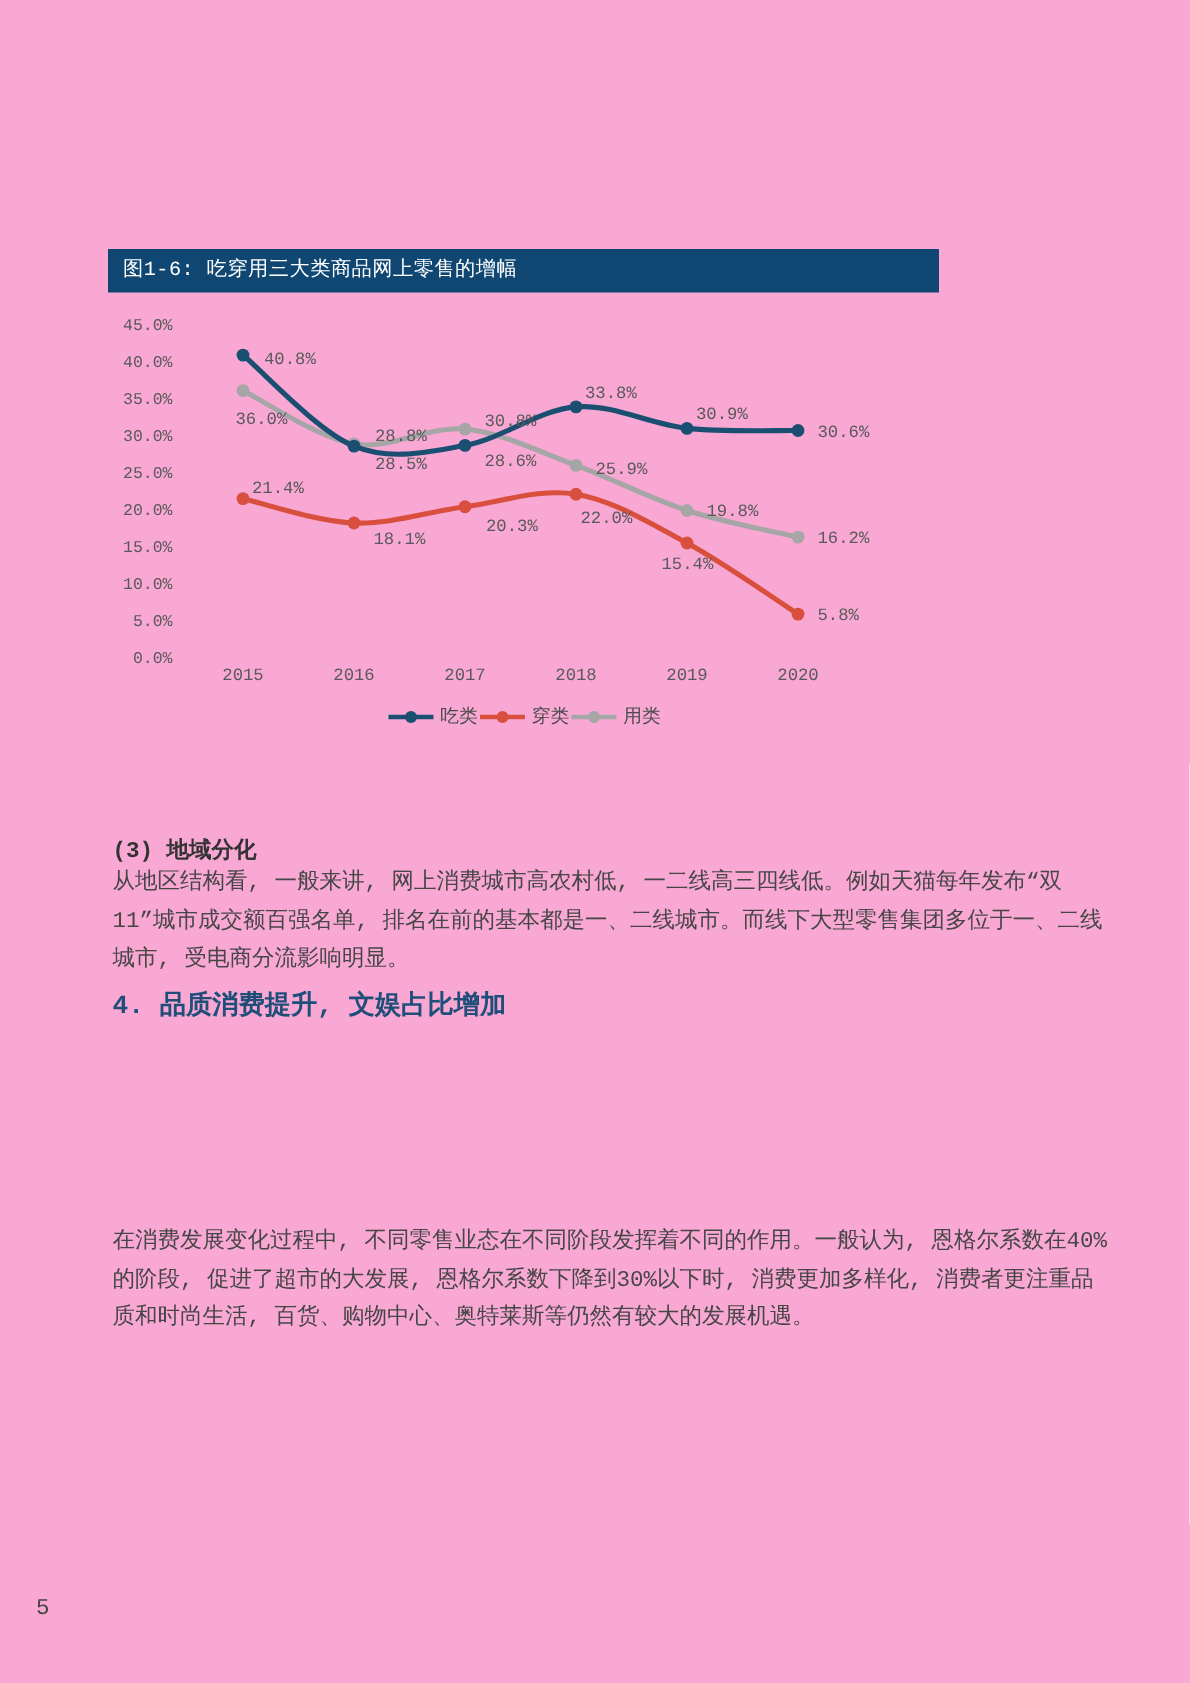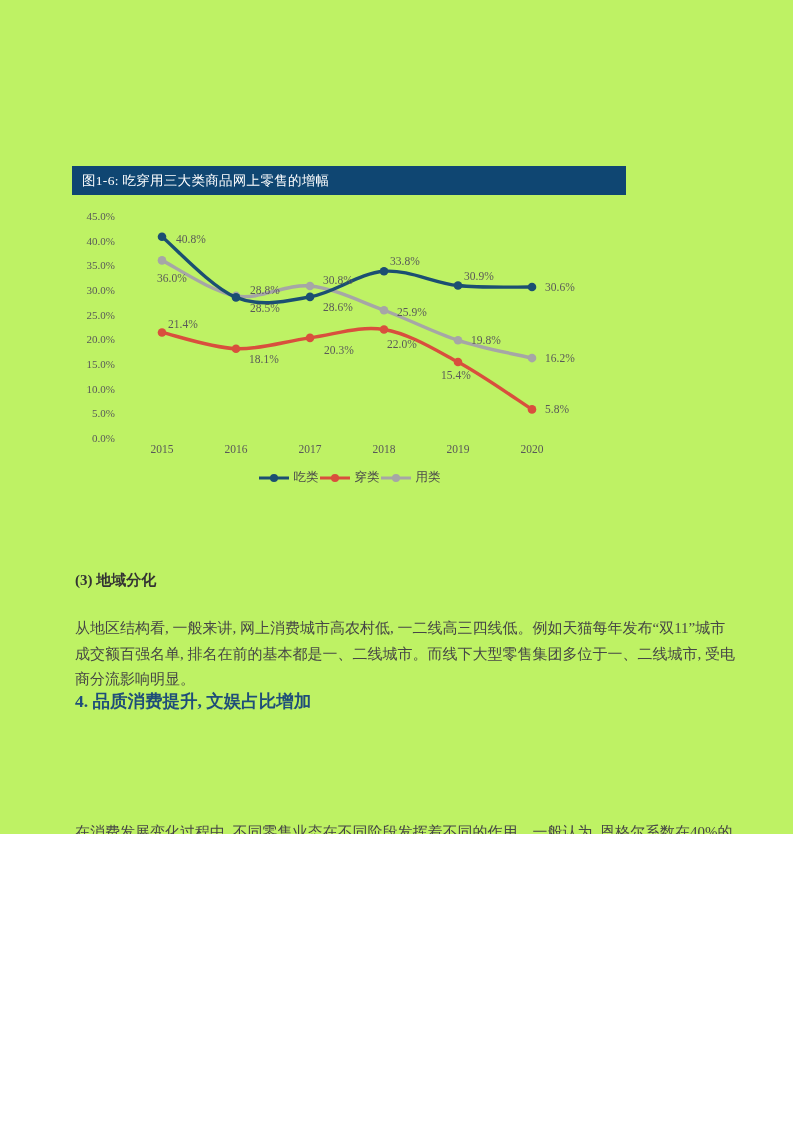--- a/index.html
+++ b/index.html
@@ -1,18 +1,18 @@
 <!DOCTYPE html>
 <html><head>
 <meta charset="utf-8">
 <style>
   html,body{margin:0;padding:0;background:#fff;}
   .page{
-    position:relative;width:793px;height:834px;background:#bef264;overflow:hidden;
-    font-family:Liberation Serif, serif;
+    position:relative;width:793px;height:1122px;background:#f9a8d4;overflow:hidden;
+    font-family:Liberation Mono, monospace;
   }
   .fig-title{
     position:absolute;left:72px;top:166px;width:554px;height:29px;
     background:#0f4672;color:#ffffff;font-size:13.5px;line-height:29px;
     padding-left:10px;box-sizing:border-box;letter-spacing:0.3px;
     white-space:nowrap;
   }
   #chart-svg{position:absolute;left:64px;top:203px;}
   .tick{font-size:11px;fill:#595959;}
   .xtick{font-size:11.5px;}
@@ -20,31 +20,31 @@
   .legend{
     position:absolute;left:64px;top:469px;width:570px;
     display:flex;justify-content:center;align-items:center;
   }
   .legend-item{display:inline-flex;align-items:center;gap:4px;font-size:12.5px;color:#4a4a4a;}
   .source{
     position:absolute;left:76px;top:497px;font-style:italic;
     font-size:14.5px;color:#555555;letter-spacing:0.2px;
   }
   .h3{
-    position:absolute;left:75px;top:571px;font-size:15px;font-weight:bold;color:#333333;
+    position:absolute;left:75px;top:557px;font-size:15px;font-weight:bold;color:#333333;
   }
   .para{
-    position:absolute;left:75px;width:664px;font-size:15px;line-height:25.7px;color:#464646;margin-top:40px;
+    position:absolute;left:75px;width:664px;font-size:15px;line-height:25.7px;color:#464646;
   }
   .p1{top:576px;}
   .h2{
-    position:absolute;left:75px;top:689px;font-size:17.5px;font-weight:bold;color:#1f4e79;
+    position:absolute;left:75px;top:657px;font-size:17.5px;font-weight:bold;color:#1f4e79;
   }
   .p2{top:700px;}
-  .p3{top:780px;}
+  .p3{top:815px;}
   .pagenum{
     position:absolute;left:24px;top:1064px;font-size:15px;color:#444444;
   }
 </style>
 </head>
 <body>
 
 <div class="page">
 
   <div class="fig-title" style="background: rgb(15, 70, 114);">图1-6: 吃穿用三大类商品网上零售的增幅</div>

